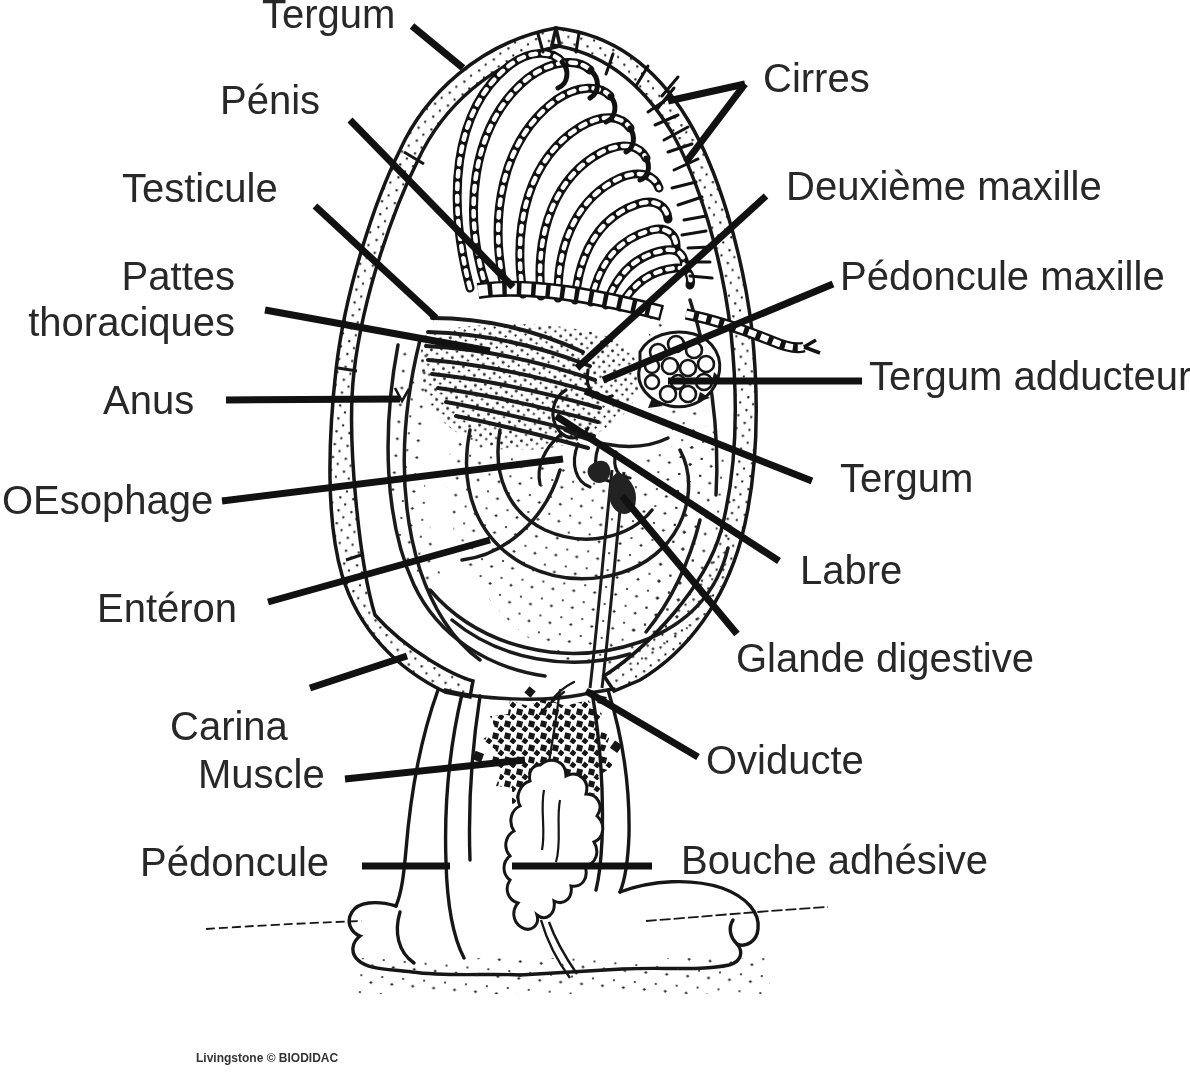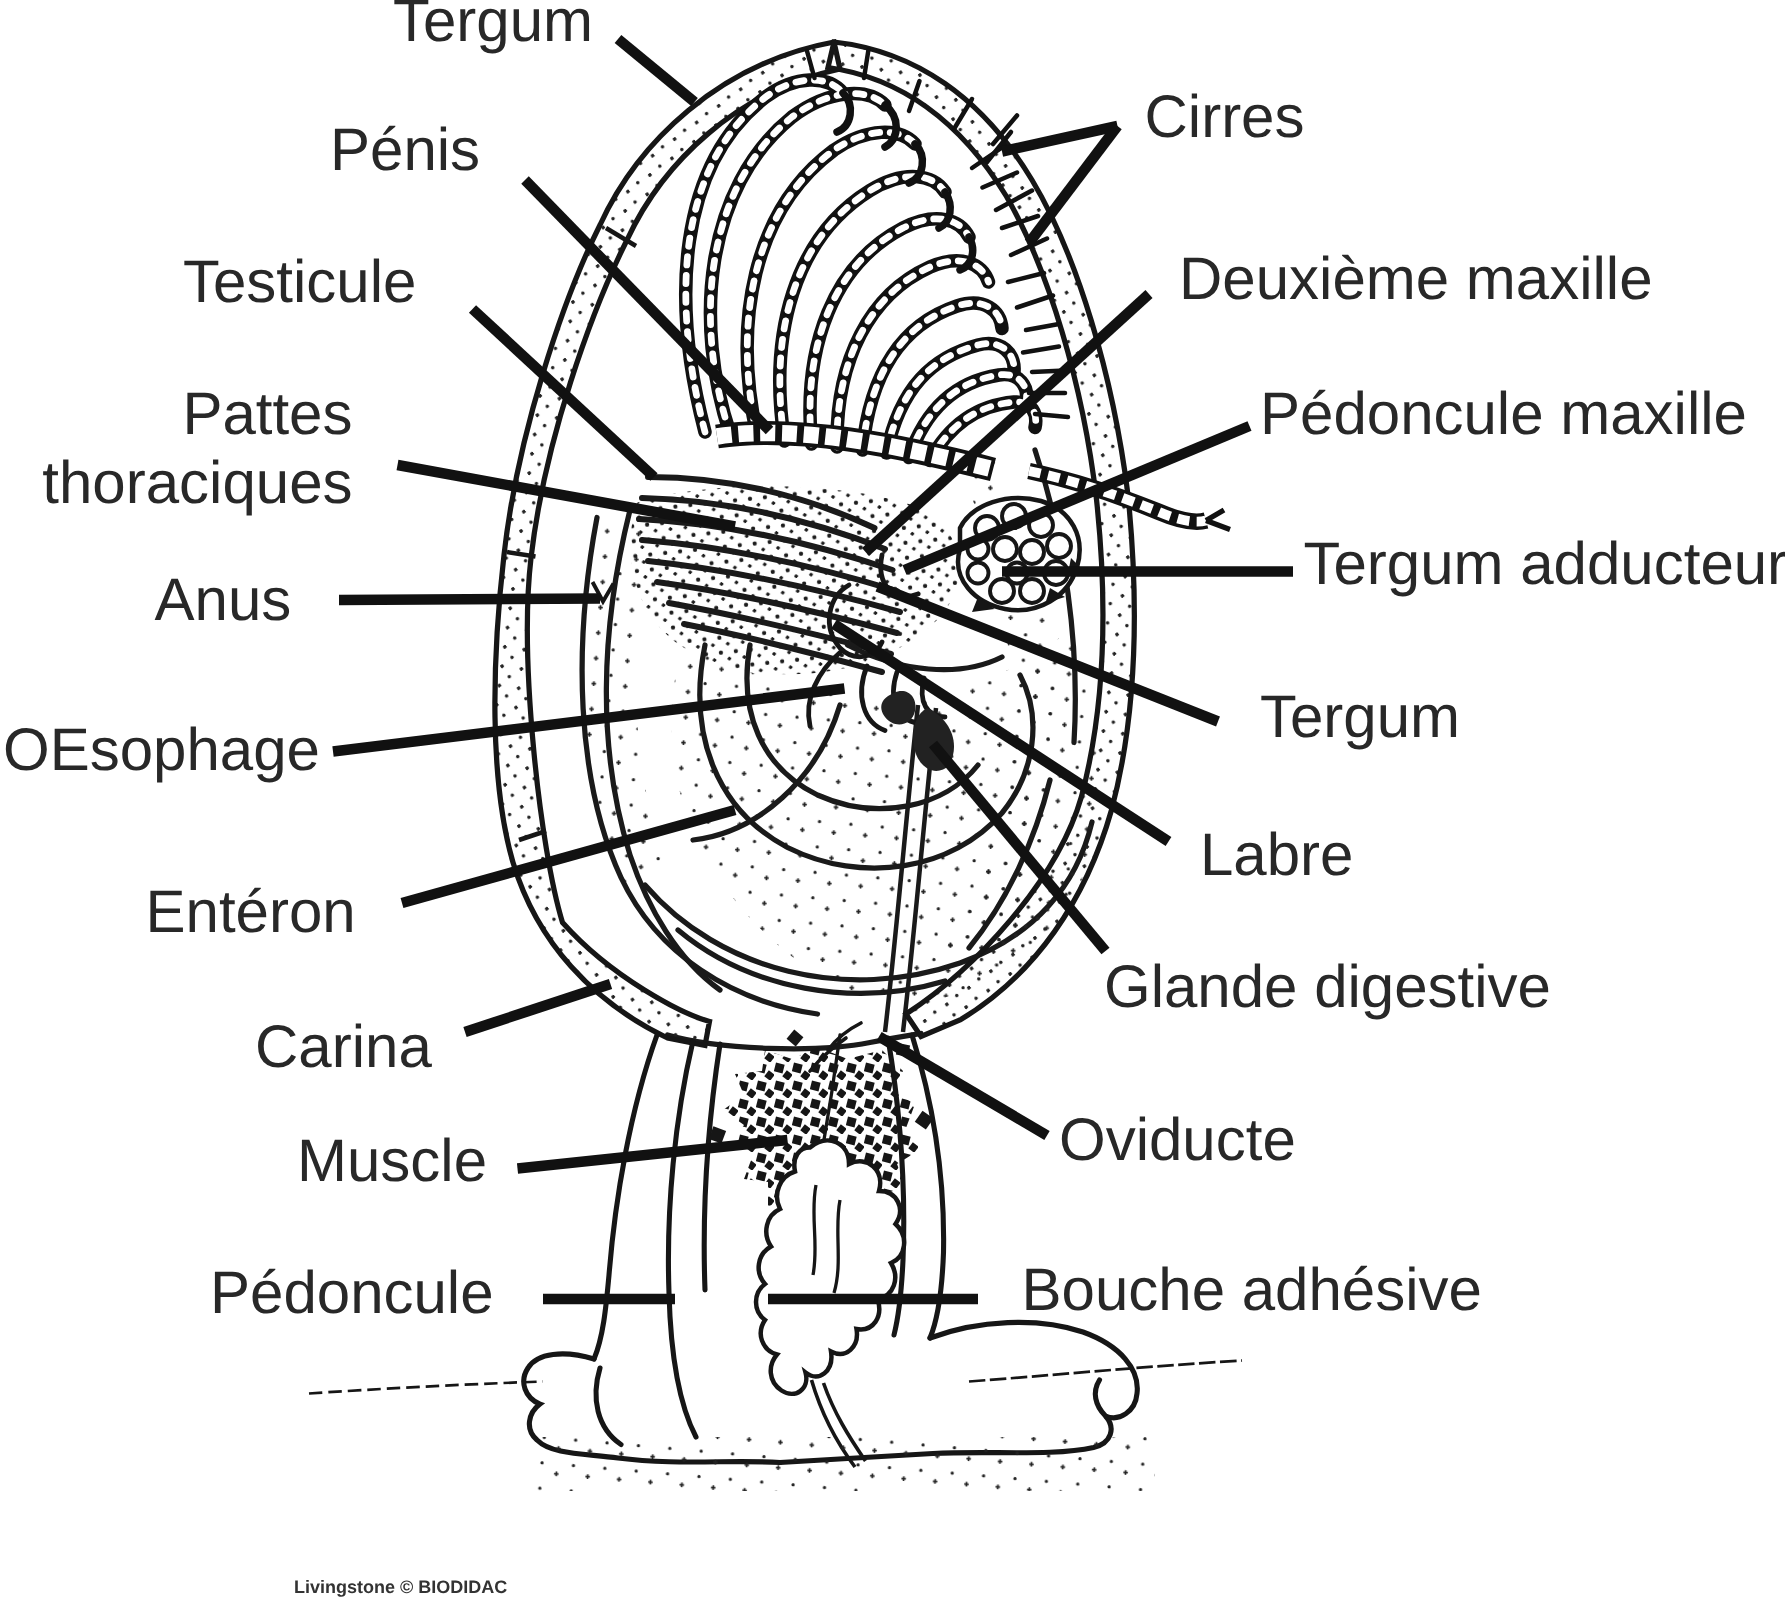--- a/index.html
+++ b/index.html
@@ -252,21 +252,21 @@
   </g>
 </svg>
 
 <div class="lbl" style="left:262px;top:-6px">Tergum</div>
 <div class="lbl" style="left:220px;top:80px">Pénis</div>
 <div class="lbl" style="left:122px;top:168px">Testicule</div>
 <div class="lbl2" style="left:25px;top:253px;width:210px;white-space:normal">Pattes thoraciques</div>
 <div class="lbl" style="left:103px;top:380px">Anus</div>
 <div class="lbl" style="left:2px;top:480px">OEsophage</div>
 <div class="lbl" style="left:97px;top:588px">Entéron</div>
-<div class="lbl" style="left:170px;top:678px">Carina</div>
+<div class="lbl" style="left:170px;top:706px">Carina</div>
 <div class="lbl" style="left:198px;top:754px">Muscle</div>
 <div class="lbl" style="left:140px;top:842px">Pédoncule</div>
 <div class="lbl" style="left:763px;top:58px">Cirres</div>
 <div class="lbl" style="left:786px;top:166px">Deuxième maxille</div>
 <div class="lbl" style="left:840px;top:256px">Pédoncule maxille</div>
 <div class="lbl" style="left:869px;top:356px">Tergum adducteur</div>
 <div class="lbl" style="left:840px;top:458px">Tergum</div>
 <div class="lbl" style="left:800px;top:550px">Labre</div>
 <div class="lbl" style="left:736px;top:638px">Glande digestive</div>
 <div class="lbl" style="left:706px;top:740px">Oviducte</div>

